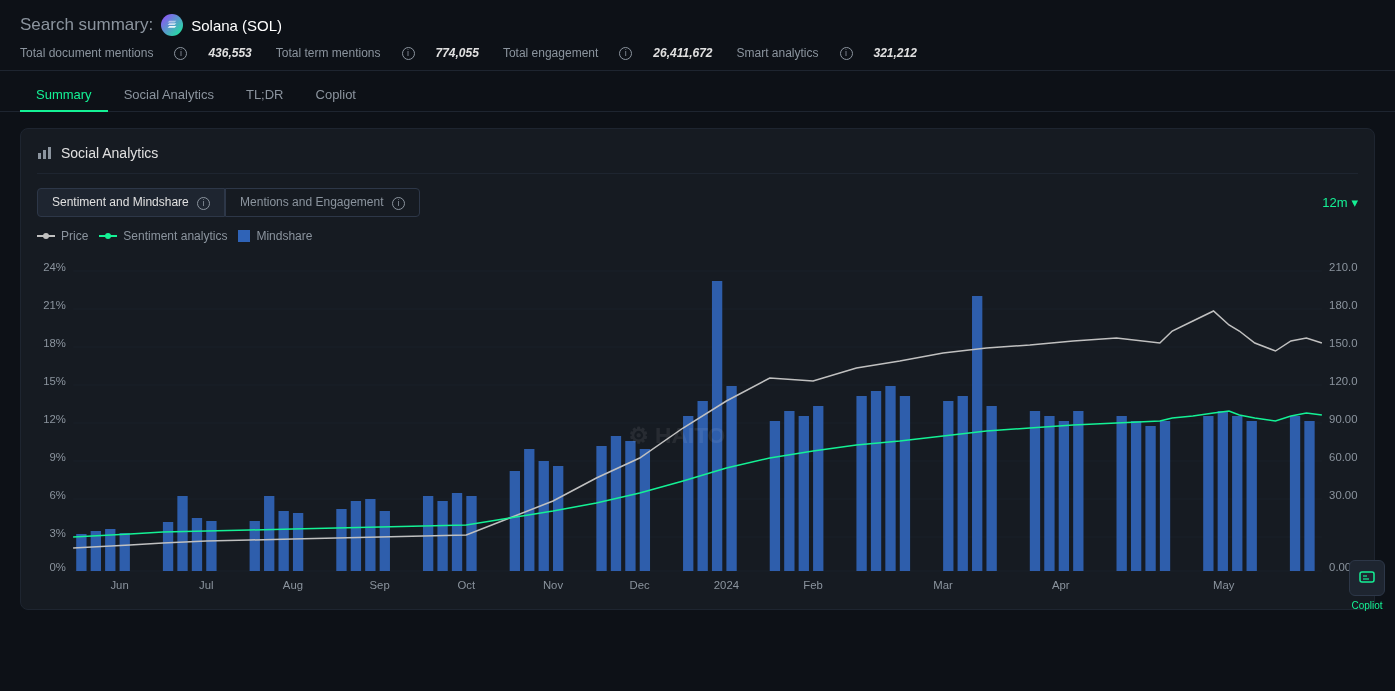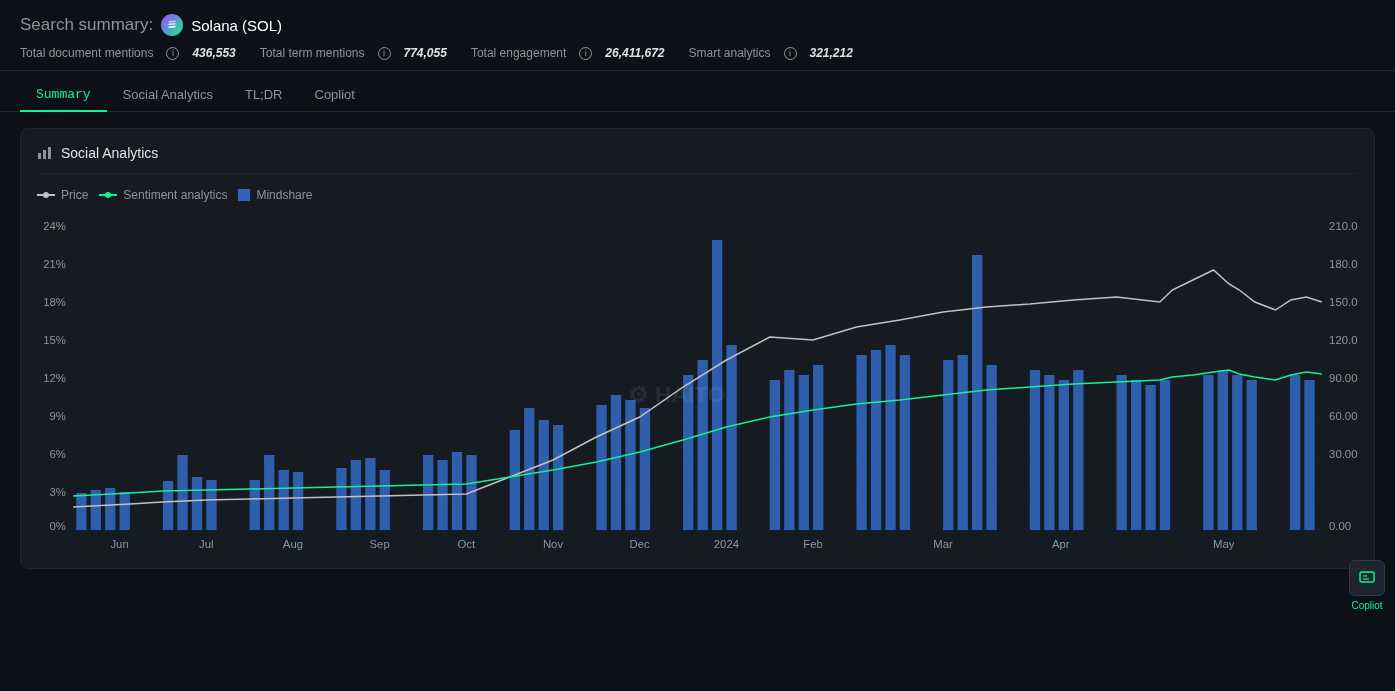--- a/index.html
+++ b/index.html
@@ -53,21 +53,21 @@
 
     .stats-row {
       display: flex;
       align-items: center;
       gap: 24px;
     }
 
     .stat-item {
       display: flex;
       align-items: center;
-      gap: 13px;
+      gap: 21px;
       color: #8b949e;
       font-size: 12px;
     }
 
     .stat-value {
       color: #e0e0e0;
       font-weight: 600;
       font-style: italic;
     }
 
@@ -97,21 +97,20 @@
       color: #8b949e;
       cursor: pointer;
       font-size: 13px;
       border-bottom: 2px solid transparent;
       margin-bottom: -1px;
     }
 
     .nav-tab.active {
       color: #14f195;
       border-bottom: 2px solid #14f195;
-      font-family: Liberation Mono, monospace;
     }
 
     .main-content {
       background: #0d1117;
       padding: 16px 20px;
     }
 
     .analytics-panel {
       background: #161b22;
       border: 1px solid #1e2530;
@@ -318,20 +317,36 @@
   <div class="analytics-panel">
     <div class="panel-header">
       <svg width="16" height="16" viewBox="0 0 16 16" fill="none">
         <rect x="1" y="8" width="3" height="6" fill="#8b949e"></rect>
         <rect x="6" y="5" width="3" height="9" fill="#8b949e"></rect>
         <rect x="11" y="2" width="3" height="12" fill="#8b949e"></rect>
       </svg>
       <span class="panel-title">Social Analytics</span>
     </div>
 
+    <div class="chart-header">
+      <div class="chart-tabs">
+        <div class="chart-tab">
+          <span>Sentiment and Mindshare</span>
+          <span class="info-icon" style="margin-left:5px;">i</span>
+        </div>
+        <div class="chart-tab">
+          <span>Mentions and Engagement</span>
+          <span class="info-icon" style="margin-left:5px;">i</span>
+        </div>
+      </div>
+      <div class="time-selector">
+        <span>12m</span>
+        <span>▾</span>
+      </div>
+    </div>
 
     <div class="legend-row">
       <div class="legend-item">
         <div class="legend-dot-price"></div>
         <span>Price</span>
       </div>
       <div class="legend-item">
         <div class="legend-dot-sentiment"></div>
         <span>Sentiment analytics</span>
       </div>

